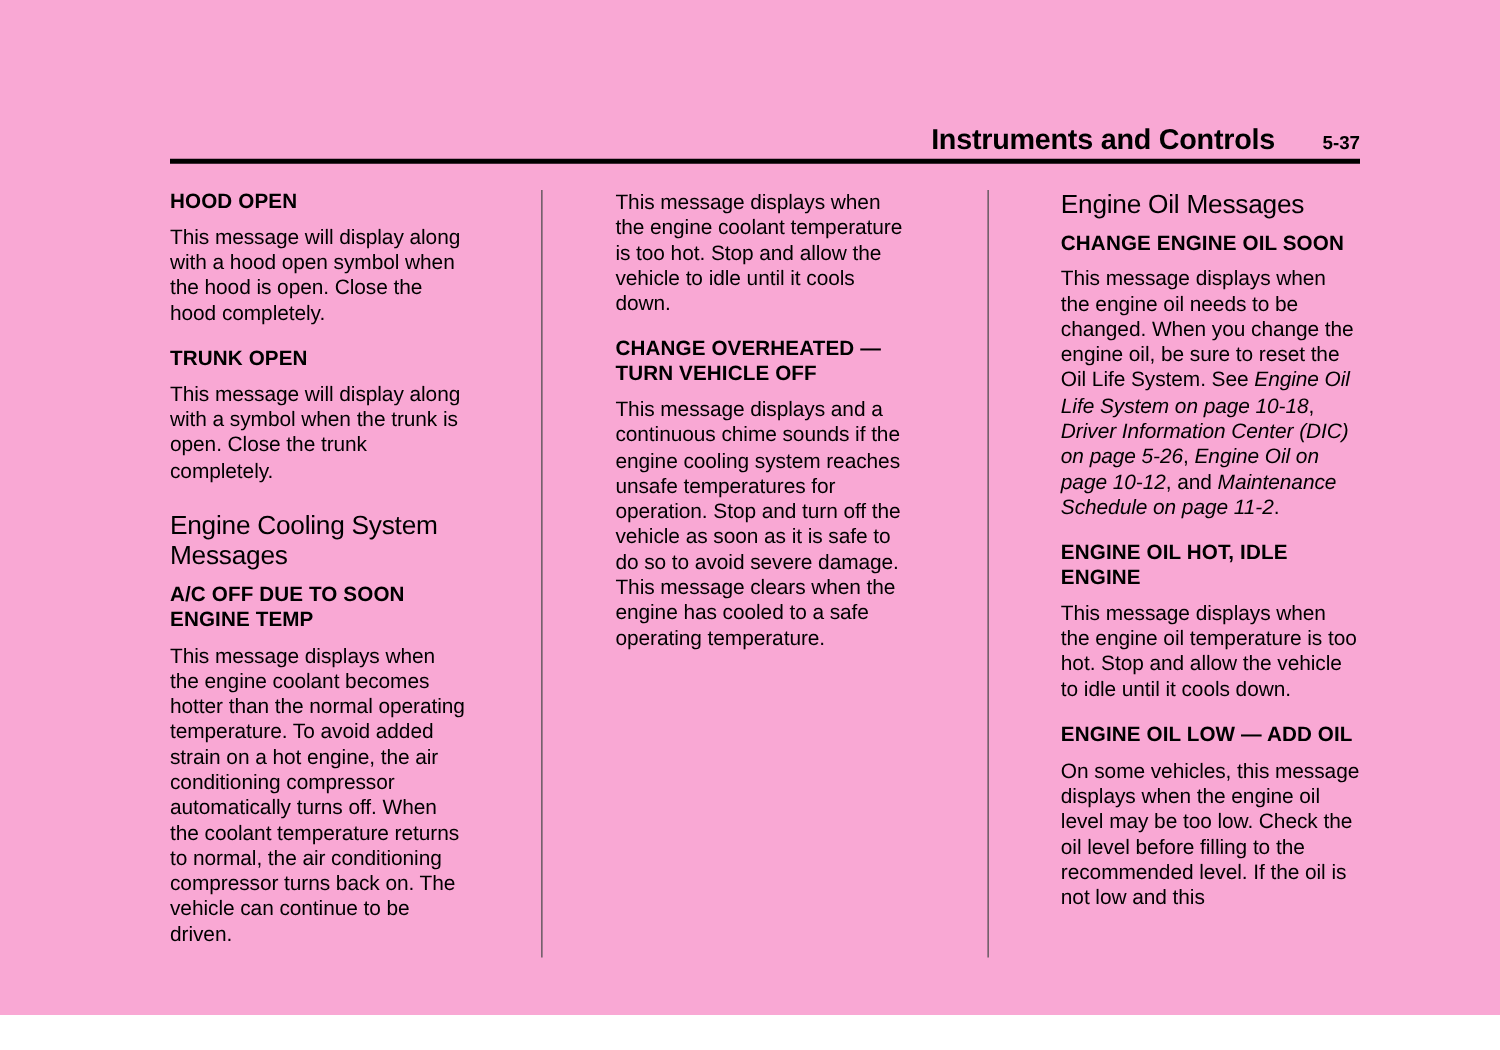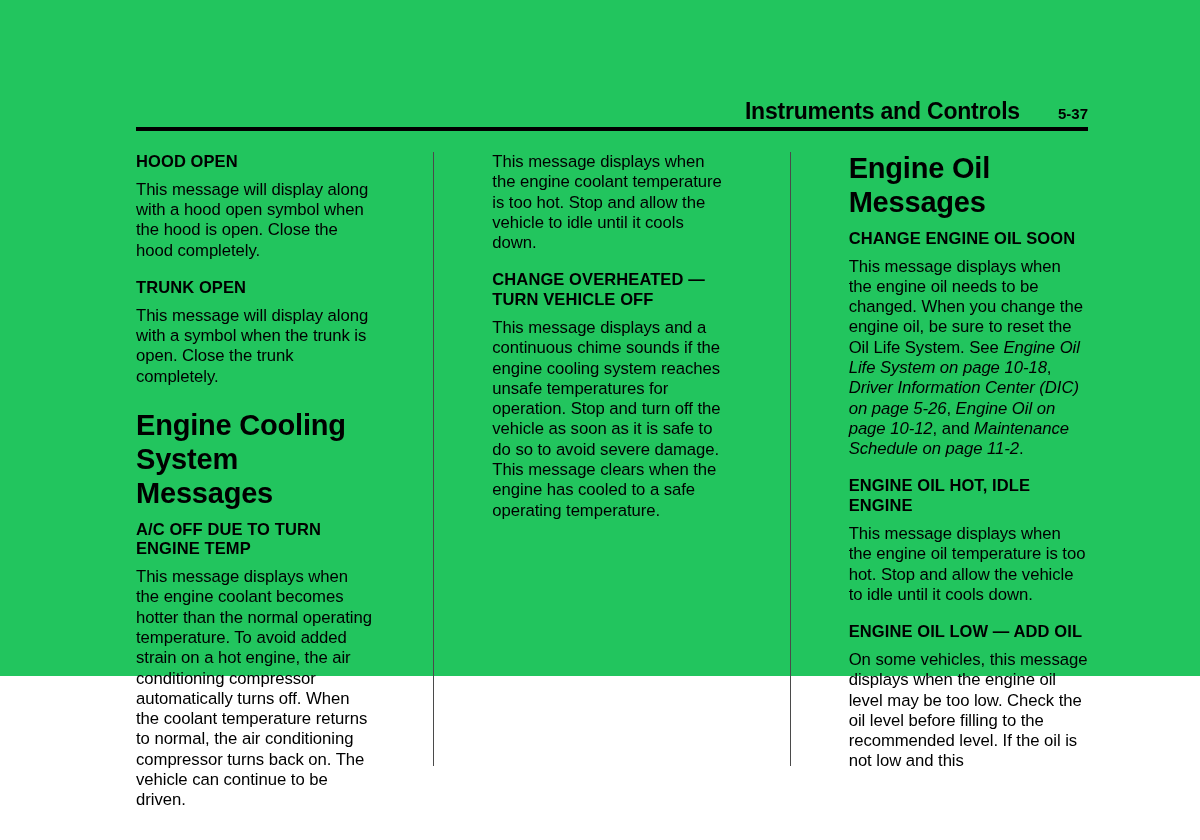--- a/index.html
+++ b/index.html
@@ -11,23 +11,23 @@
     width: 1200px;
     height: 840px;
     font-family: "Liberation Sans", sans-serif;
     color: #000000;
     -webkit-font-smoothing: antialiased;
   }
 
   .page {
     position: relative;
     width: 1200px;
-    height: 676px;
+    height: 812px;
     box-sizing: border-box;
-    background: #22c55e;
+    background: #f9a8d4;
   }
 
   
   .header {
     position: absolute;
     left: 136px;
     top: 98px;
     width: 952px;
     display: flex;
     align-items: baseline;
@@ -76,22 +76,22 @@
   .divider {
     width: 1px;
     background: #4a4a4a;
     flex: 0 0 1px;
     margin: 0 16px;
     align-self: stretch;
   }
 
   
   h1.sec-head {
-    font-size: 29px;
-    font-weight: bold;
+    font-size: 21px;
+    font-weight: normal;
     line-height: 1.17;
     margin: 0 0 9px 0;
     letter-spacing: -0.2px;
   }
   h1.sec-head.first { margin-top: 0; }
   .spaced-top { margin-top: 22px !important; }
 
   h2.msg-head {
     font-size: 16.5px;
     font-weight: bold;
@@ -125,21 +125,21 @@
 
     <div class="col col-1">
       <h2 class="msg-head">HOOD OPEN</h2>
       <p class="body">This message will display along with a hood open symbol when the hood is open. Close the hood completely.</p>
 
       <h2 class="msg-head">TRUNK OPEN</h2>
       <p class="body">This message will display along with a symbol when the trunk is open. Close the trunk completely.</p>
 
       <h1 class="sec-head spaced-top">Engine Cooling System Messages</h1>
 
-      <h2 class="msg-head">A/C OFF DUE TO TURN ENGINE TEMP</h2>
+      <h2 class="msg-head">A/C OFF DUE TO SOON ENGINE TEMP</h2>
       <p class="body">This message displays when the engine coolant becomes hotter than the normal operating temperature. To avoid added strain on a hot engine, the air conditioning compressor automatically turns off. When the coolant temperature returns to normal, the air conditioning compressor turns back on. The vehicle can continue to be driven.</p>
     </div>
 
     <div class="divider"></div>
 
     <div class="col col-2">
 
       <p class="body">This message displays when the engine coolant temperature is too hot. Stop and allow the vehicle to idle until it cools down.</p>
 
       <h2 class="msg-head">CHANGE OVERHEATED — TURN VEHICLE OFF</h2>

